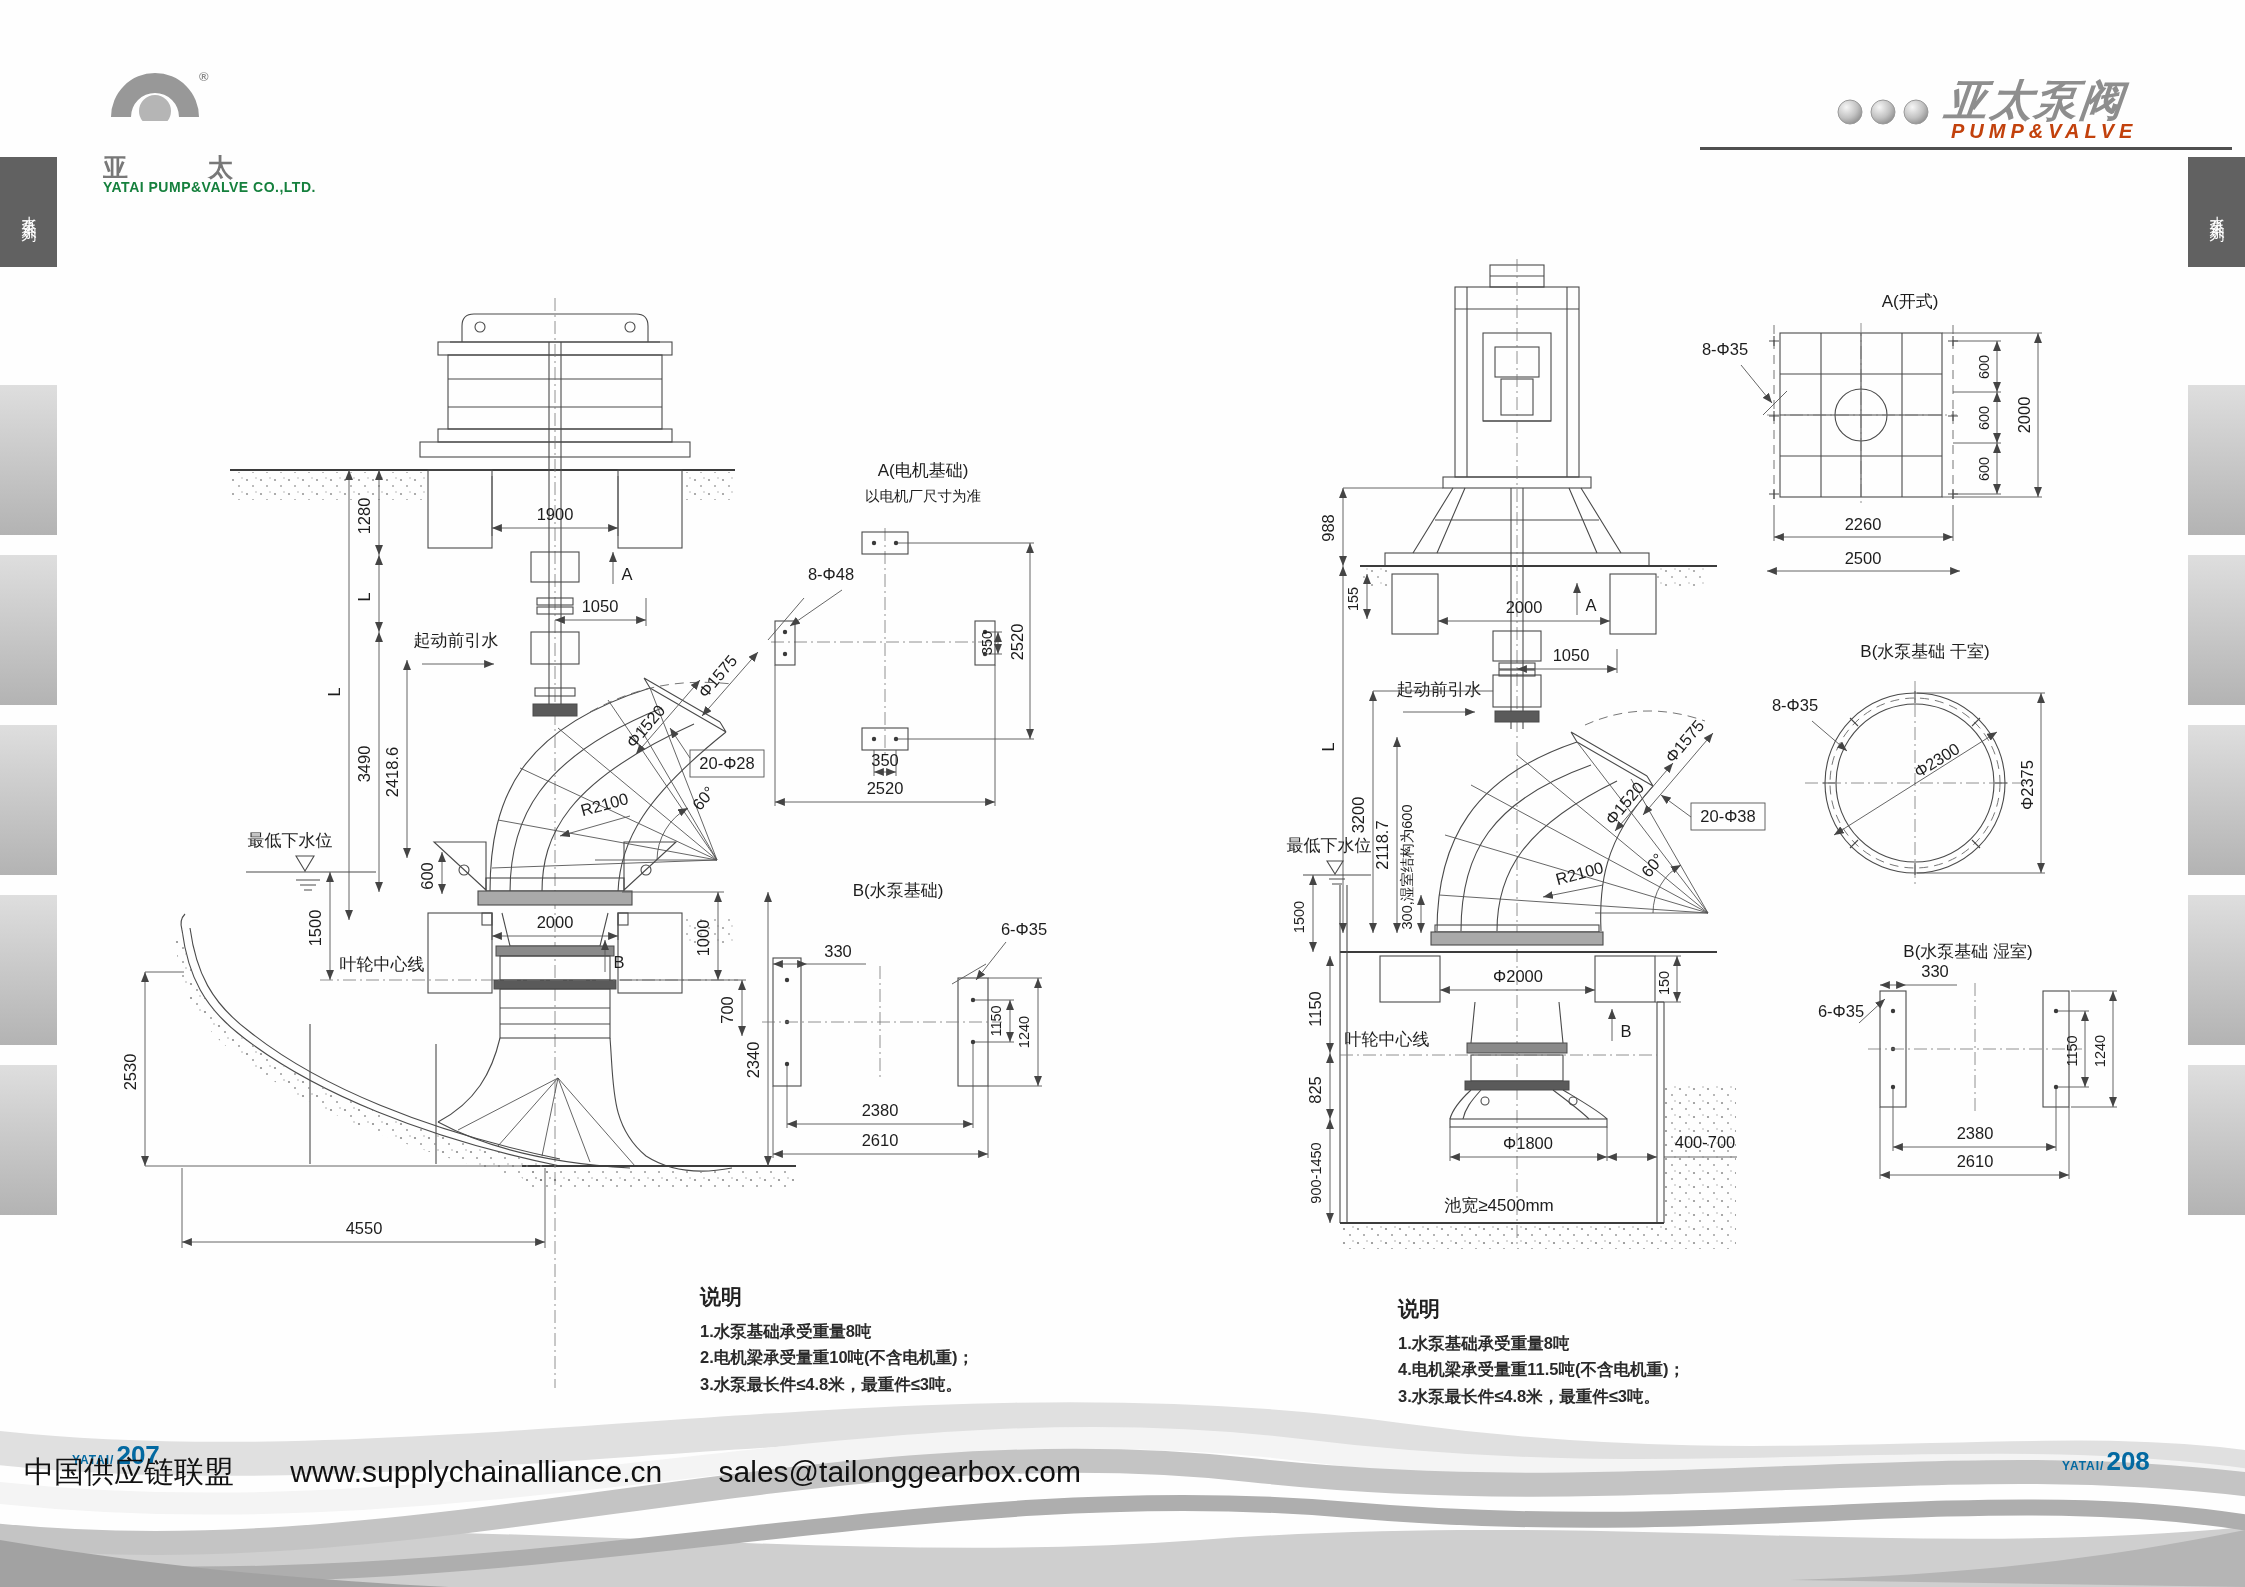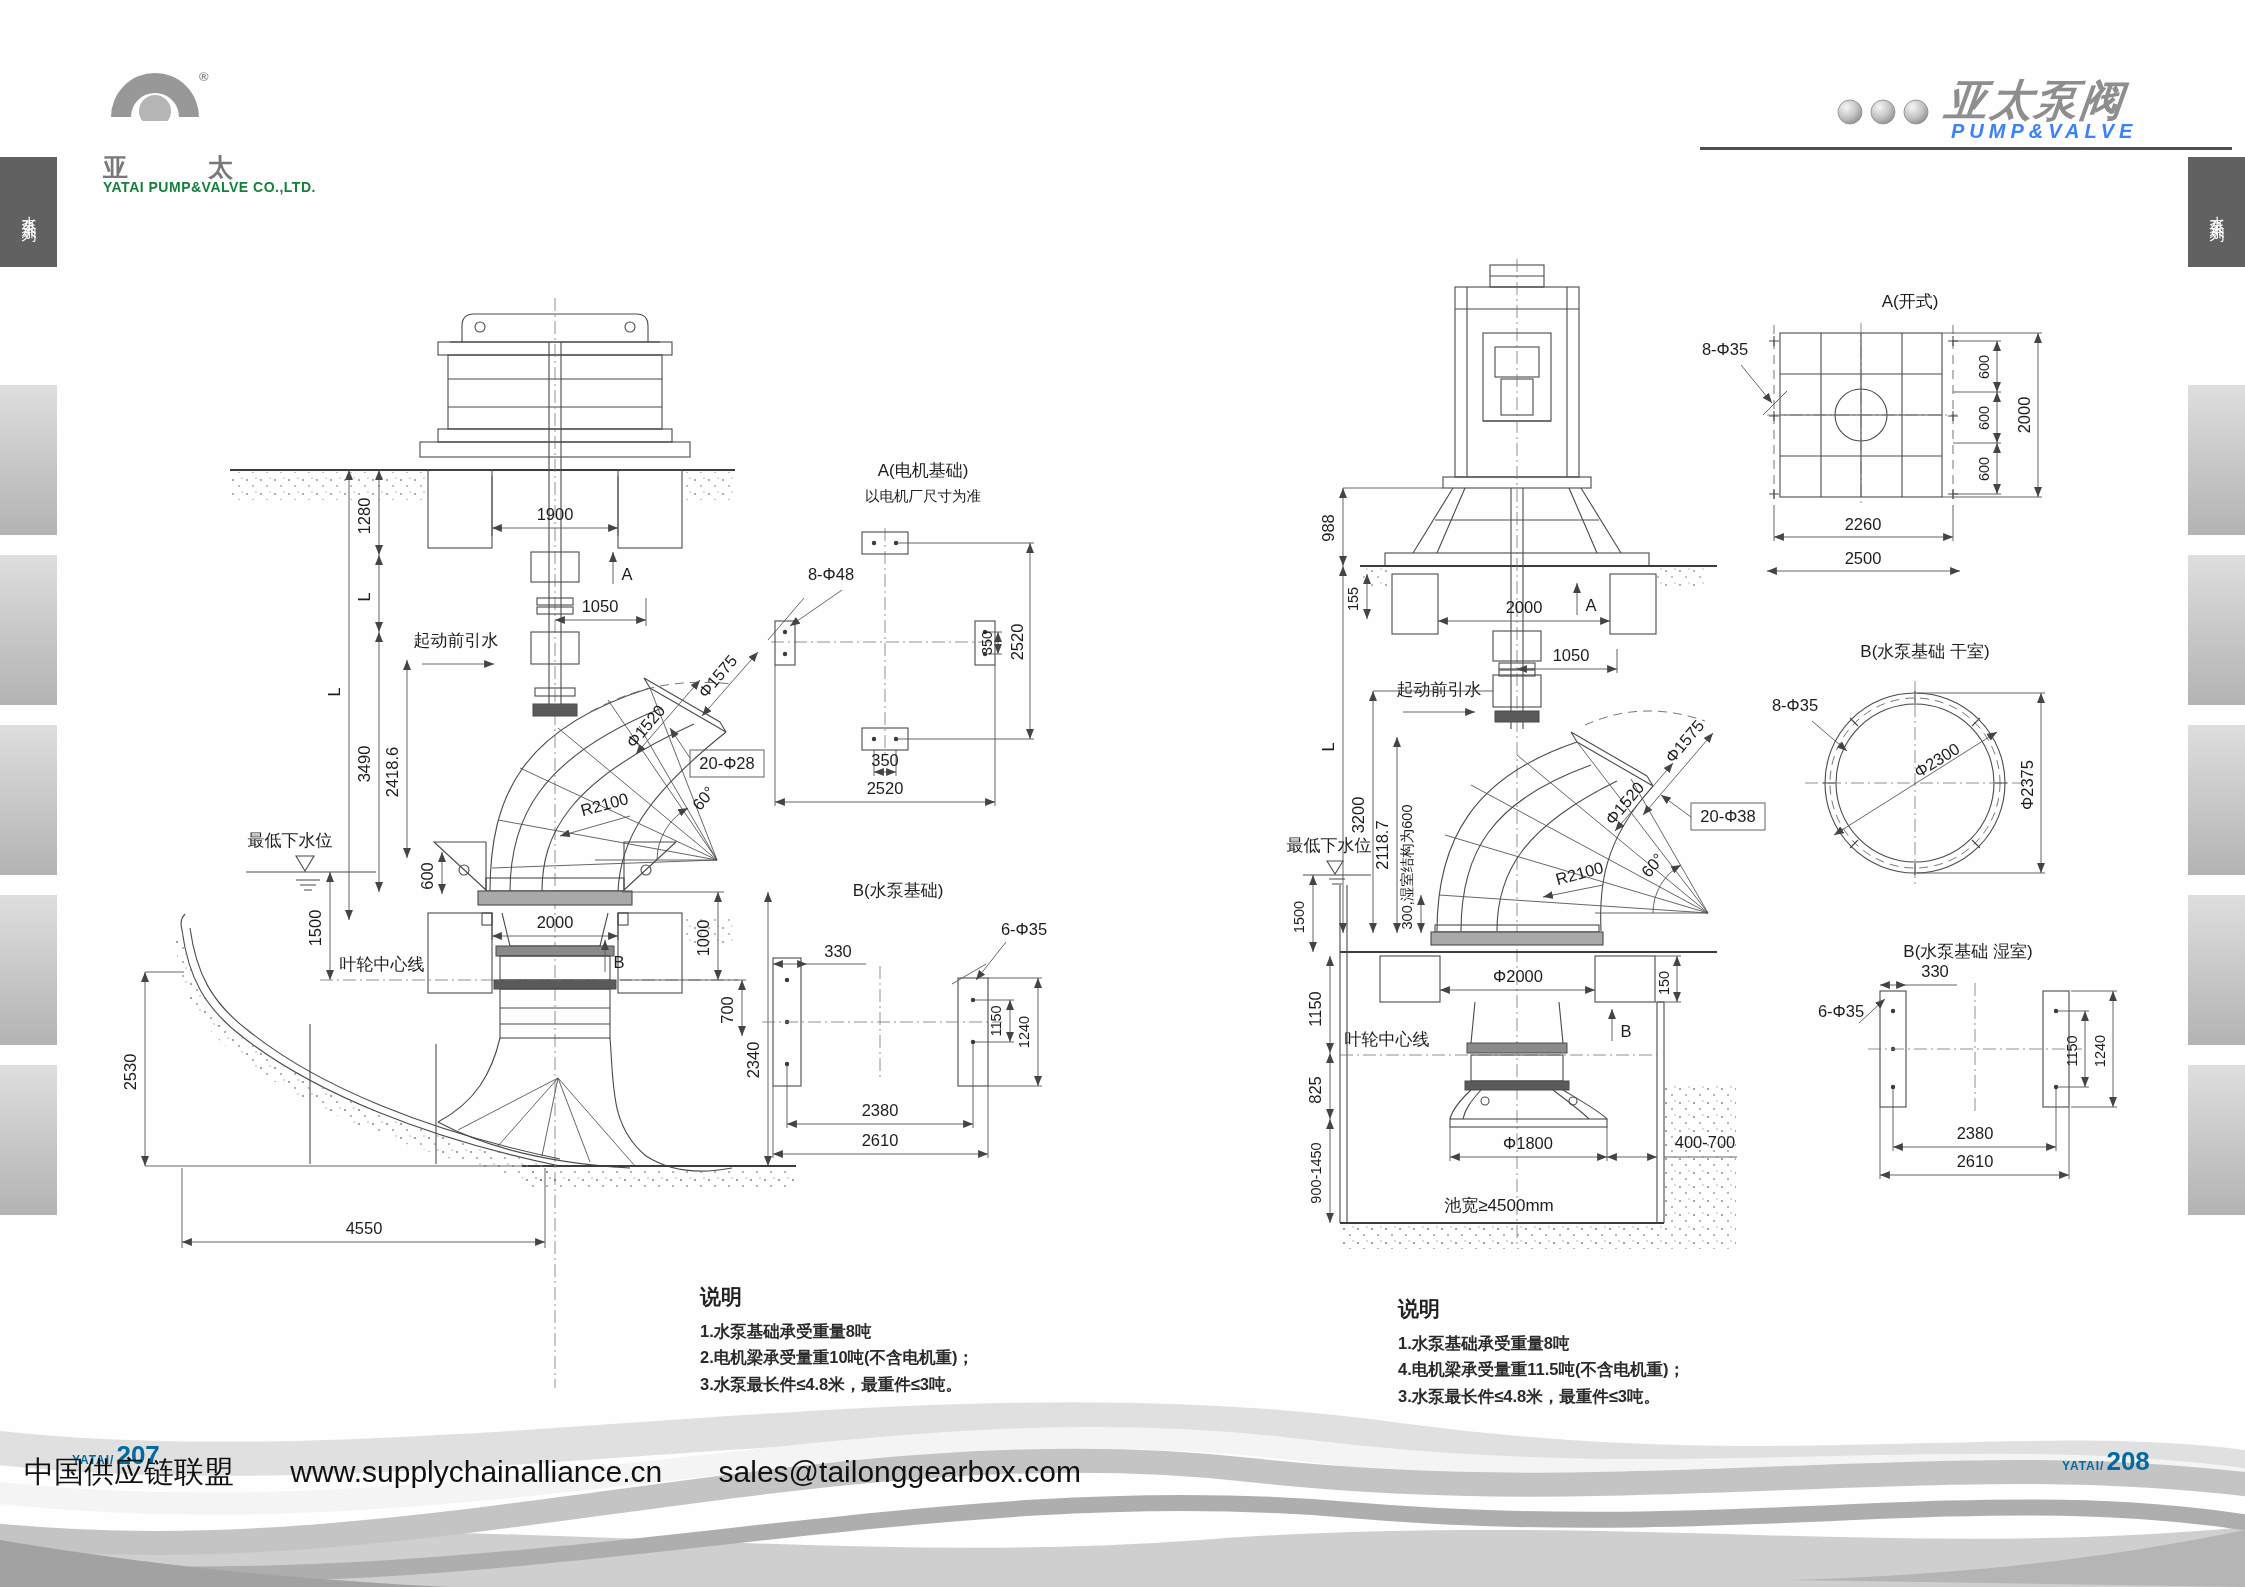--- a/index.html
+++ b/index.html
@@ -9,21 +9,21 @@
   
   .logoL{left:65px;top:45px;width:300px;height:120px;}
   .logoL .cnrow{position:absolute;top:106px;left:38px;width:130px;display:flex;justify-content:space-between;
                 font-size:25px;font-weight:bold;color:#787878;}
   .logoL .comp{position:absolute;top:134px;left:38px;font-size:14px;font-weight:bold;color:#15803d;letter-spacing:.5px;}
   .logoL .reg{position:absolute;top:24px;left:134px;font-size:13px;color:#8c8c8c;font-weight:bold;}
   .logoR{left:1835px;top:70px;width:400px;height:85px;}
   .logoR .cn{position:absolute;left:110px;top:2px;font-size:43px;font-weight:900;font-style:italic;
              color:#8e8e8e;letter-spacing:2px;transform:skewX(-6deg);}
   .logoR .en{position:absolute;left:116px;top:50px;font-size:20px;font-weight:bold;font-style:italic;
-             color:#3b82f6;letter-spacing:5px;}
+             color:#c2410c;letter-spacing:5px;}
   .hr-right{left:1700px;top:147px;width:532px;height:3px;background:#4f4f4f;}
   
   .rail{width:57px;top:0;height:1587px;}
   .railL{left:0;} .railR{left:2188px;}
   .rail .dark{position:absolute;top:157px;left:0;width:57px;height:110px;background:#616161;
               display:flex;align-items:center;justify-content:center;}
   .rail .dark span{writing-mode:vertical-rl;color:#fff;font-size:15px;letter-spacing:4px;}
   .rail .lite{position:absolute;left:0;width:57px;height:150px;background:linear-gradient(180deg,#dedede,#b3b3b3);}
   
   .panel{top:245px;}

